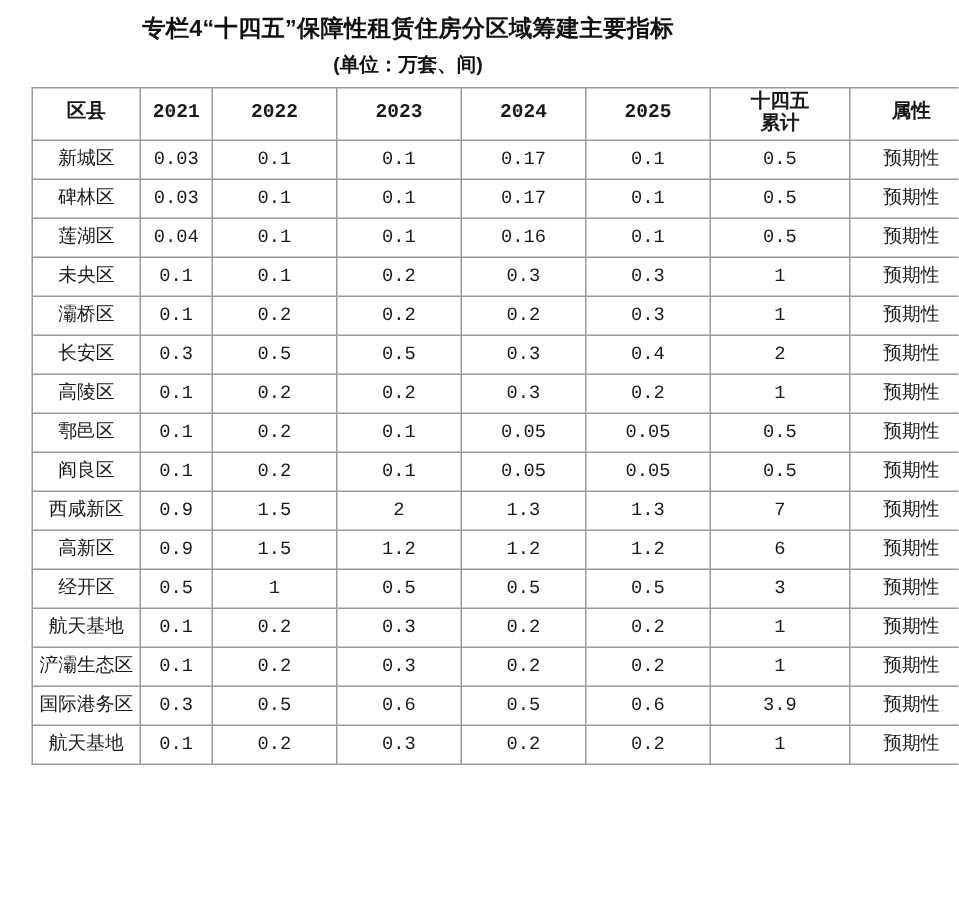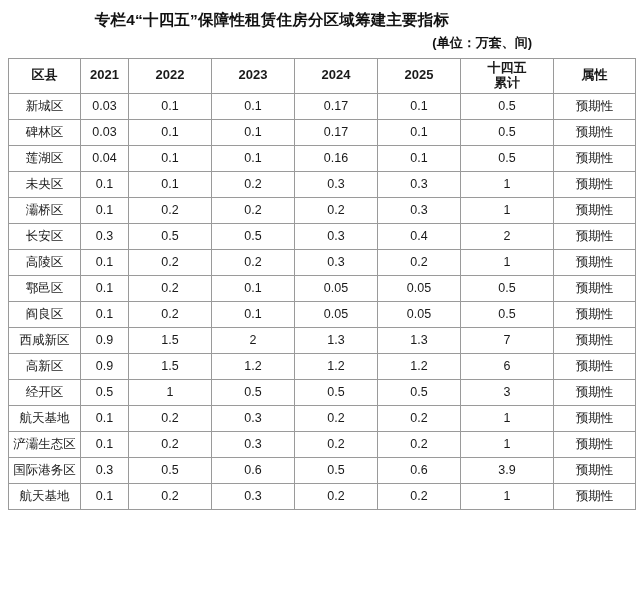--- a/index.html
+++ b/index.html
@@ -30,24 +30,24 @@
     font-weight: bold;
     letter-spacing: 0.2px;
     line-height: 1.5;
     color: #111111;
   }
   .title-sub {
     font-size: 13px;
     font-weight: bold;
     line-height: 1.9;
     color: #111111;
-    text-align: right;
   }
   .table-wrap {
-    padding: 0 8px;
+    padding: 0 21px;
+    font-family: Liberation Mono, monospace;
   }
   table.data {
     border-collapse: collapse;
     width: 627px;
     table-layout: fixed;
     font-size: 12.5px;
   }
   table.data th, table.data td {
     border: 1px solid #9a9a9a;
     padding: 0;

